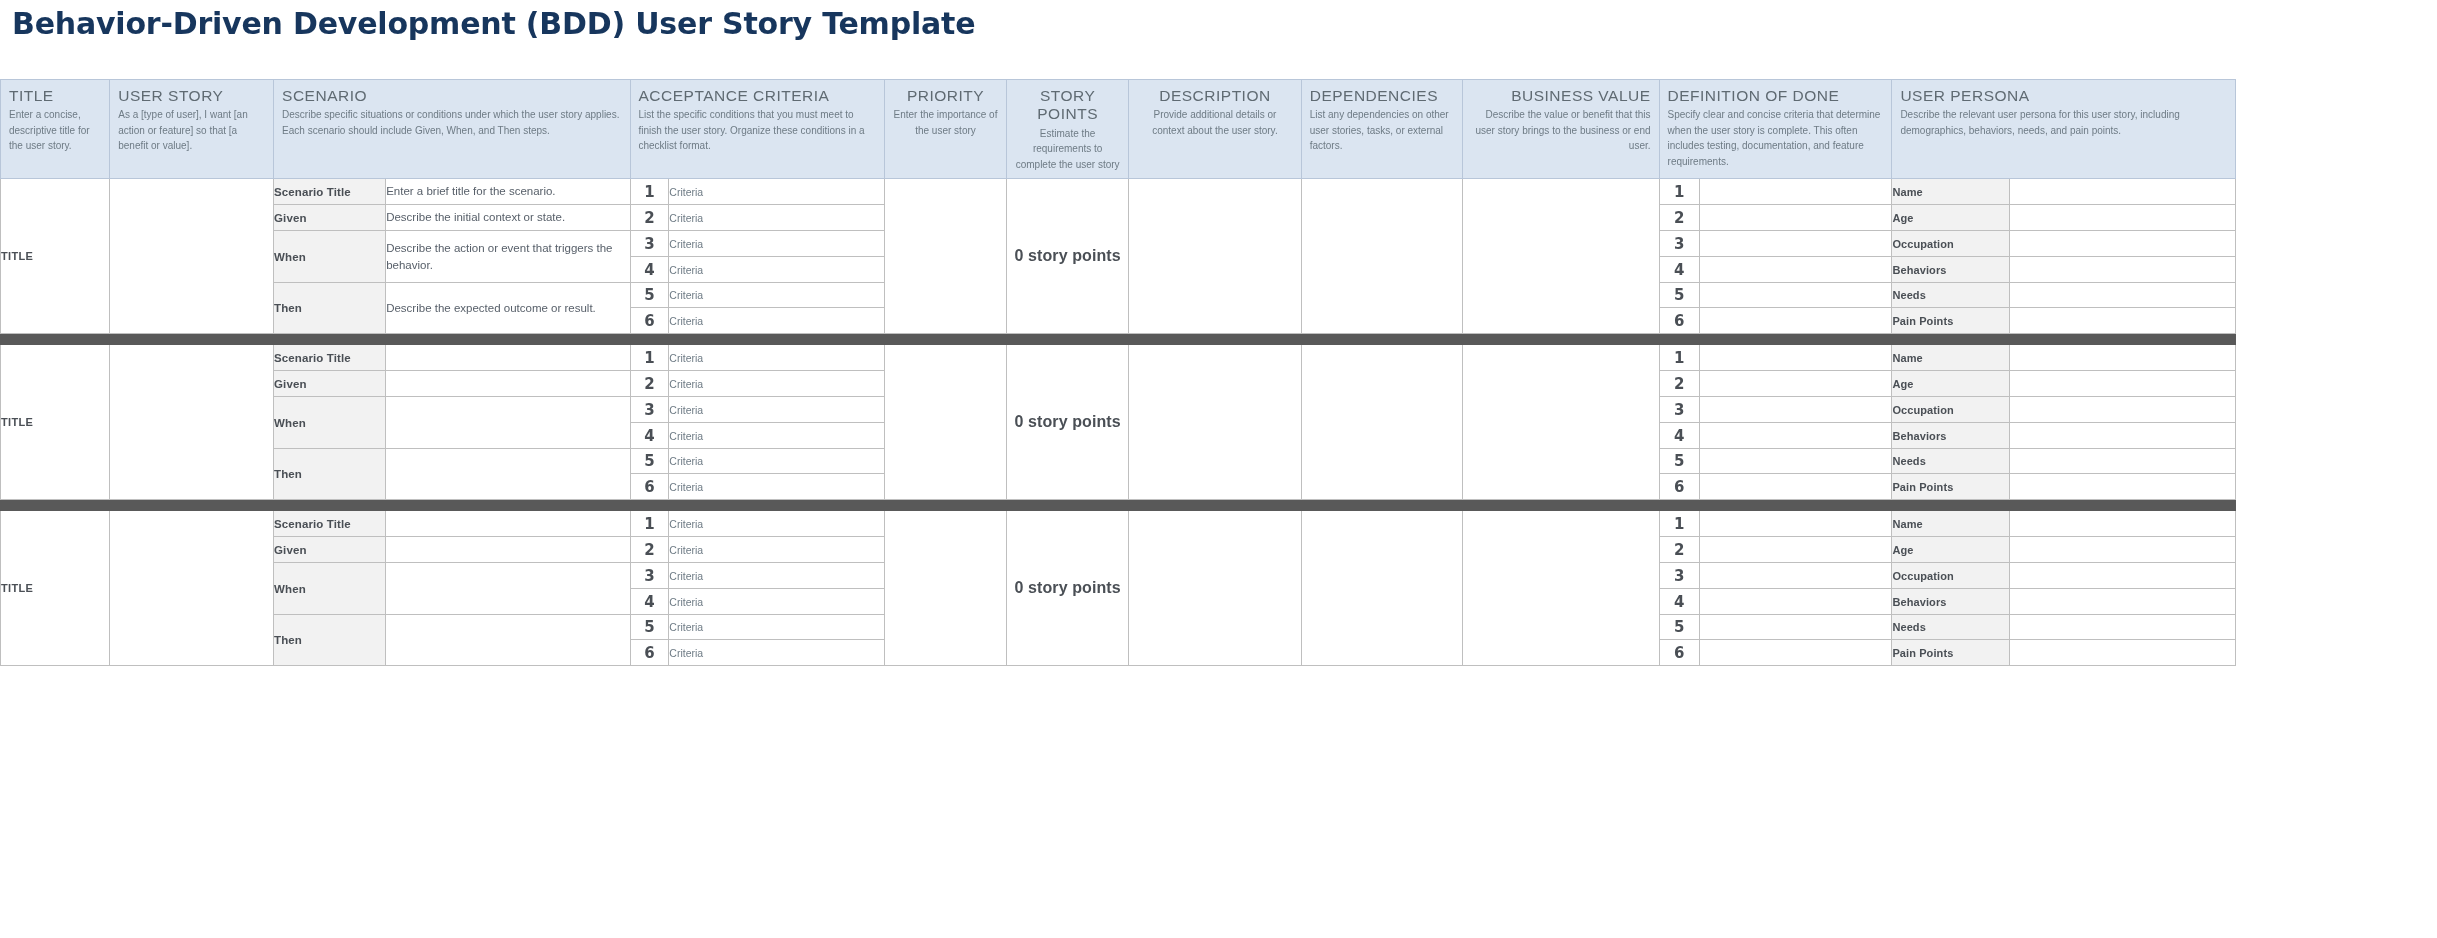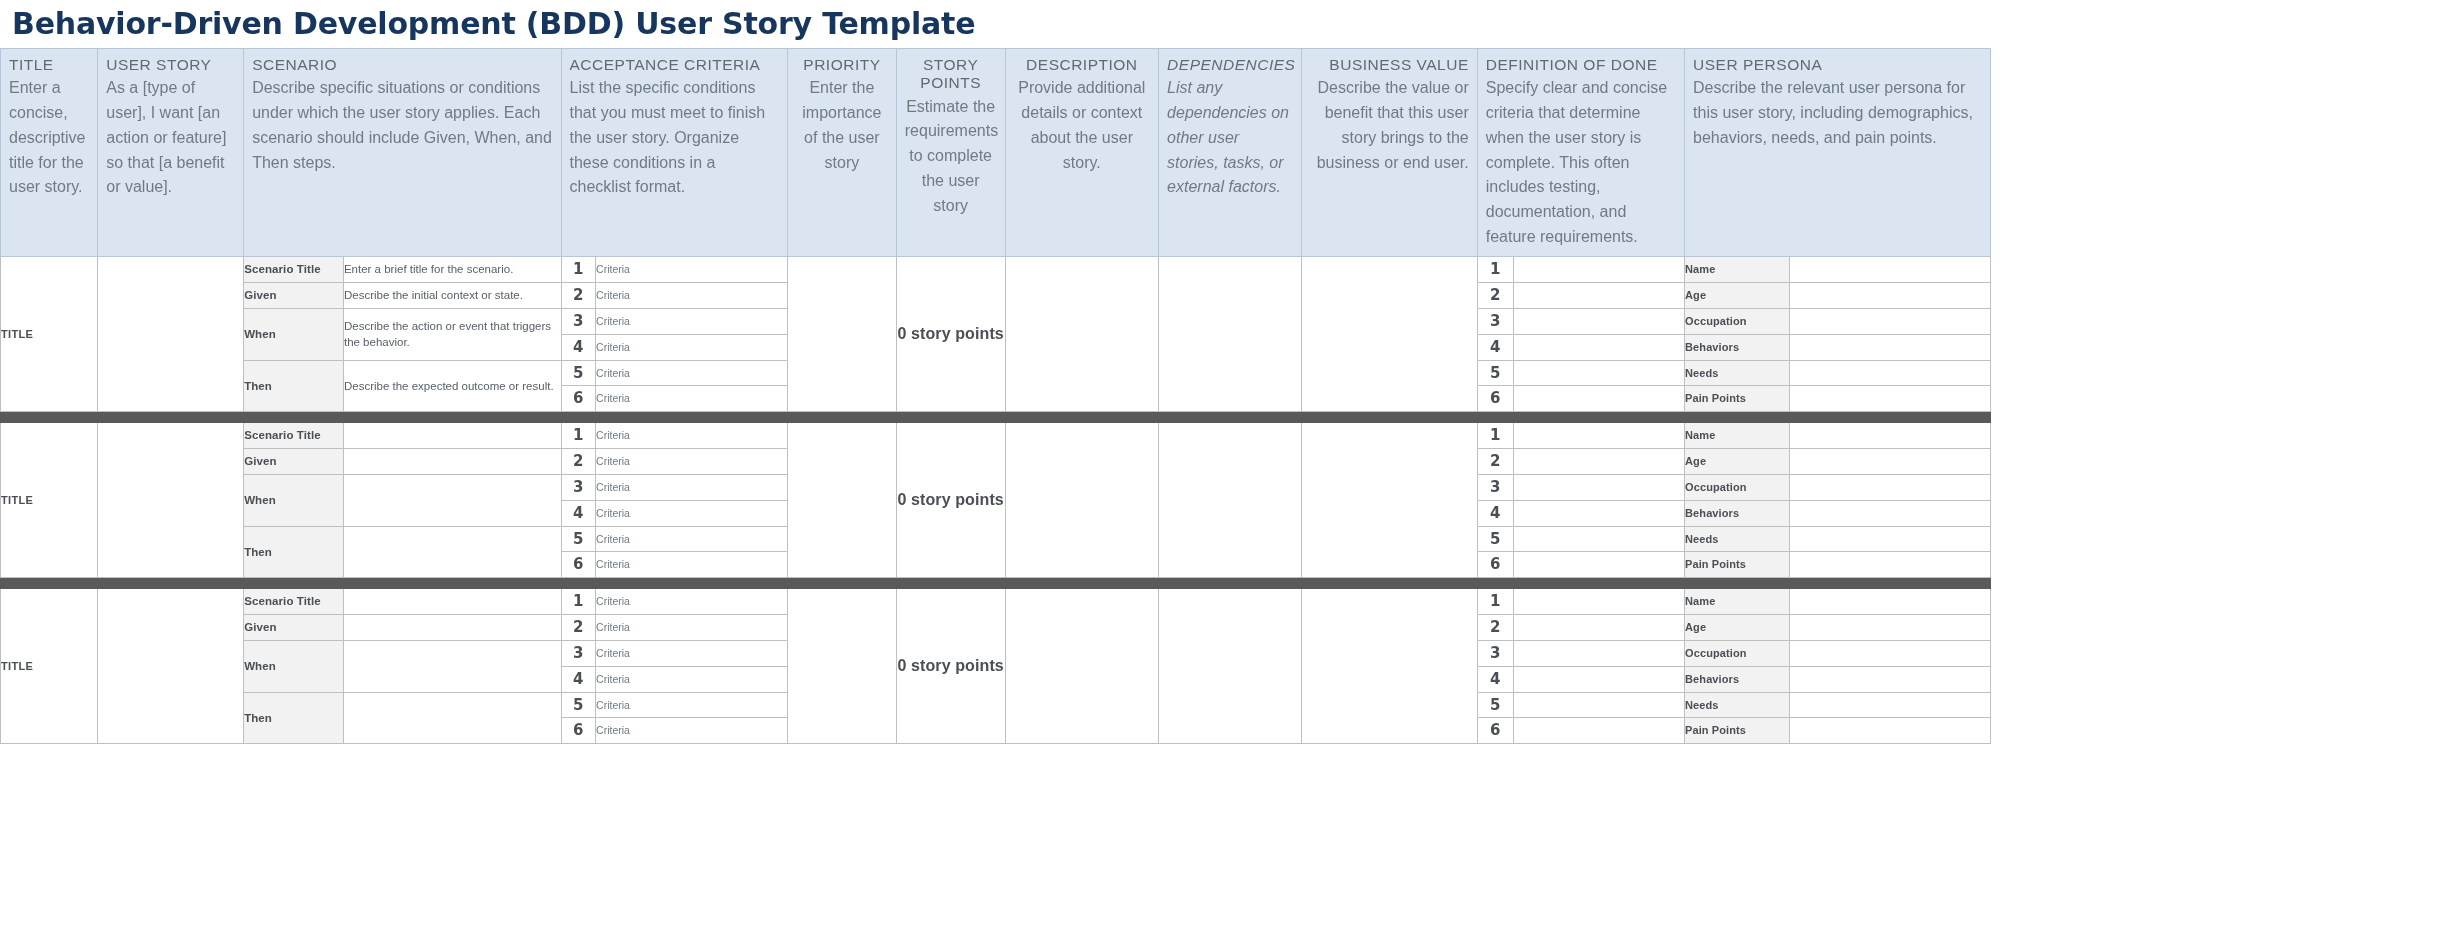--- a/index.html
+++ b/index.html
@@ -17,21 +17,22 @@
     font-weight: bold;
     color: #17365d;
     letter-spacing: -0.2px;
     padding: 6px 6px 7px 12px;
     white-space: nowrap;
   }
 
   table.sheet {
     border-collapse: collapse;
     table-layout: fixed;
-    width: 1991px;
+    width: 2236px;
+    margin-top: 31px;
   }
   table.sheet td {
     border: 1px solid #bfbfbf;
     vertical-align: middle;
     padding: 0;
     overflow: hidden;
   }
 
   
   .hdr {
@@ -45,21 +46,21 @@
     font-size: 15.5px;
     font-weight: 300;
     color: #5f6a72;
     letter-spacing: 0.5px;
     line-height: 1.18;
     margin-bottom: 2px;
     white-space: nowrap;
   }
   .hdr .h-title.wrap { white-space: normal; }
   .hdr .h-desc {
-    font-size: 16px;
+    font-size: 10px;
     color: #6e7b85;
     line-height: 1.55;
   }
   .hdr.center { text-align: center; }
 
   
   .title-cell {
     font-size: 11px;
     font-weight: bold;
     color: #4a4f55;
@@ -164,21 +165,21 @@
           <div class="h-desc">Enter the importance of the user story</div>
         </td>
         <td class="hdr center" colspan="1" style="height: 72px;">
           <div class="h-title wrap">STORY POINTS</div>
           <div class="h-desc">Estimate the requirements to complete the user story</div>
         </td>
         <td class="hdr center" colspan="1" style="height: 72px;">
           <div class="h-title">DESCRIPTION</div>
           <div class="h-desc">Provide additional details or context about the user story.</div>
         </td>
-        <td class="hdr" colspan="1" style="height: 72px; font-style: italic;">
+        <td class="hdr" colspan="1" style="height: 72px;">
           <div class="h-title">DEPENDENCIES</div>
           <div class="h-desc">List any dependencies on other user stories, tasks, or external factors.</div>
         </td>
         <td class="hdr" colspan="1" style="height: 72px; text-align: right;">
           <div class="h-title">BUSINESS VALUE</div>
           <div class="h-desc">Describe the value or benefit that this user story brings to the business or end user.</div>
         </td>
         <td class="hdr" colspan="2" style="height: 72px;">
           <div class="h-title">DEFINITION OF DONE</div>
           <div class="h-desc">Specify clear and concise criteria that determine when the user story is complete. This often includes testing, documentation, and feature requirements.</div>

